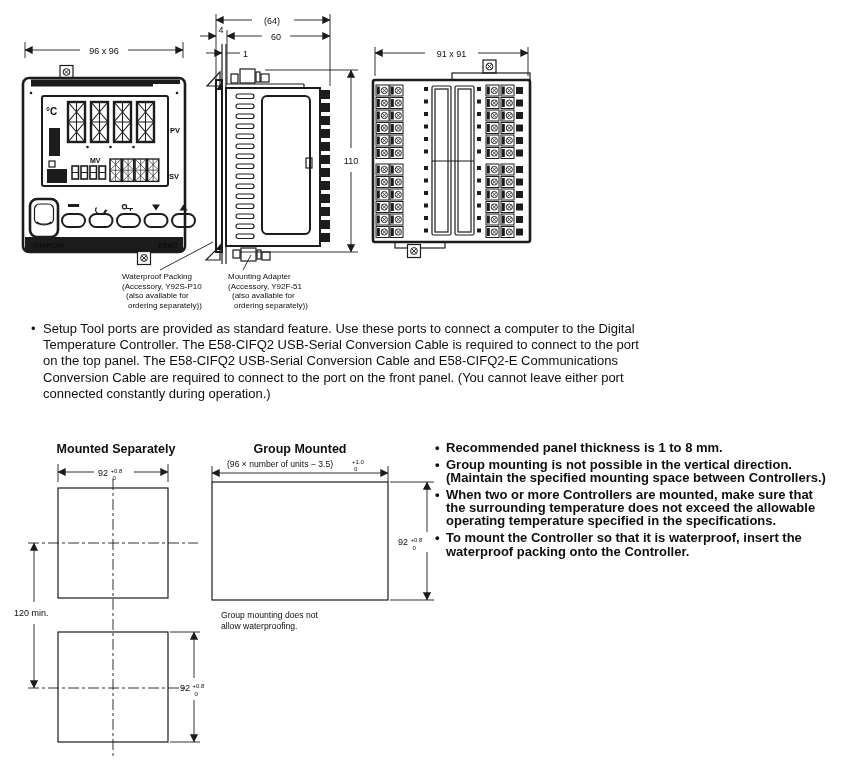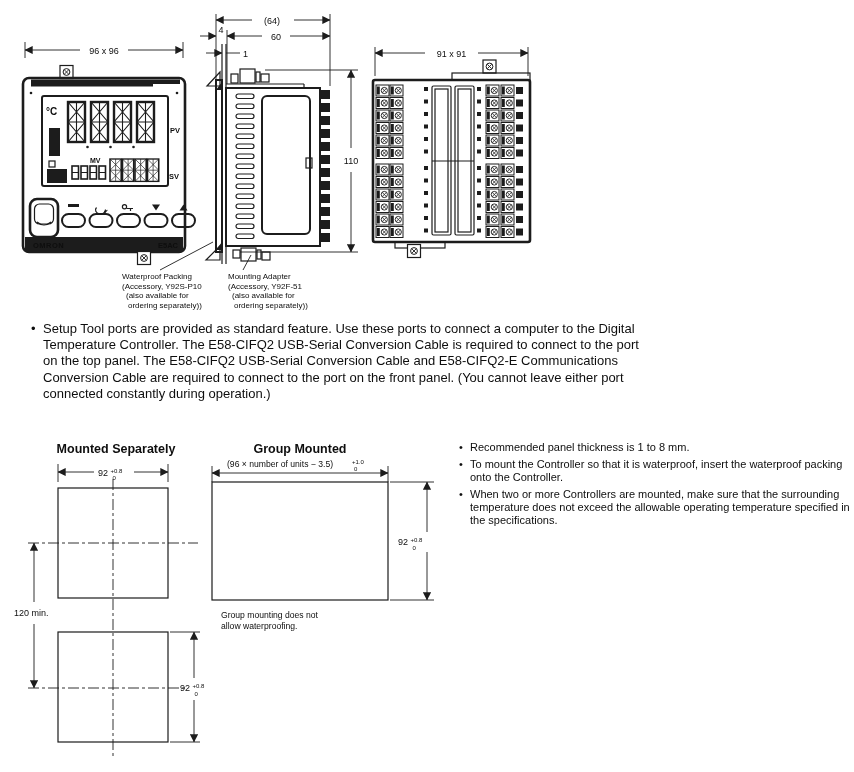--- a/index.html
+++ b/index.html
@@ -16,22 +16,22 @@
   .dimtxt { font-size:9px; }
   .toltxt { font-size:6px; }
   .calltxt { font-size:8px; }
   .ttl { font-size:12.5px; font-weight:bold; }
   .sub { font-size:8.6px; }
   .note-sm { font-size:8.6px; }
   .disp { font-weight:bold; }
   .setup-note { position:absolute; left:30px; top:321px; width:598px;
                 font-size:13px; line-height:16.2px; padding-left:13px; }
   .setup-note::before { content:"•"; position:absolute; left:1px; top:0; }
-  .notes { position:absolute; left:459px; top:441px; width:395px;
-           font-size:11px; line-height:13.3px; }
+  .notes { position:absolute; left:435px; top:441px; width:395px;
+           font-size:13px; line-height:13.3px;font-weight:bold; }
   .note { position:relative; padding-left:11px; margin-bottom:3.5px; }
   .note::before { content:"•"; position:absolute; left:0; }
 </style>
 </head>
 <body>
 
 <div class="page">
 
   <svg style="top:0" width="854" height="320" viewBox="0 0 854 320">
     <defs>
@@ -385,17 +385,18 @@
       <text class="toltxt" x="410.5" y="542">+0.8</text>
       <text class="toltxt" x="412.5" y="549.5">0</text>
 
       <text class="note-sm" x="221" y="618">Group mounting does not</text>
       <text class="note-sm" x="221" y="629">allow waterproofing.</text>
     </g>
   </svg>
 
   <div class="notes">
     <div class="note">Recommended panel thickness is 1 to 8 mm.</div>
+    <div class="note">Group mounting is not possible in the vertical direction. (Maintain the specified mounting space between Controllers.)</div>
+    <div class="note">When two or more Controllers are mounted, make sure that the surrounding temperature does not exceed the allowable operating temperature specified in the specifications.</div>
     <div class="note">To mount the Controller so that it is waterproof, insert the waterproof packing onto the Controller.</div>
-    <div class="note">When two or more Controllers are mounted, make sure that the surrounding temperature does not exceed the allowable operating temperature specified in the specifications.</div>
   </div>
 
 </div>
 
 </body></html>

